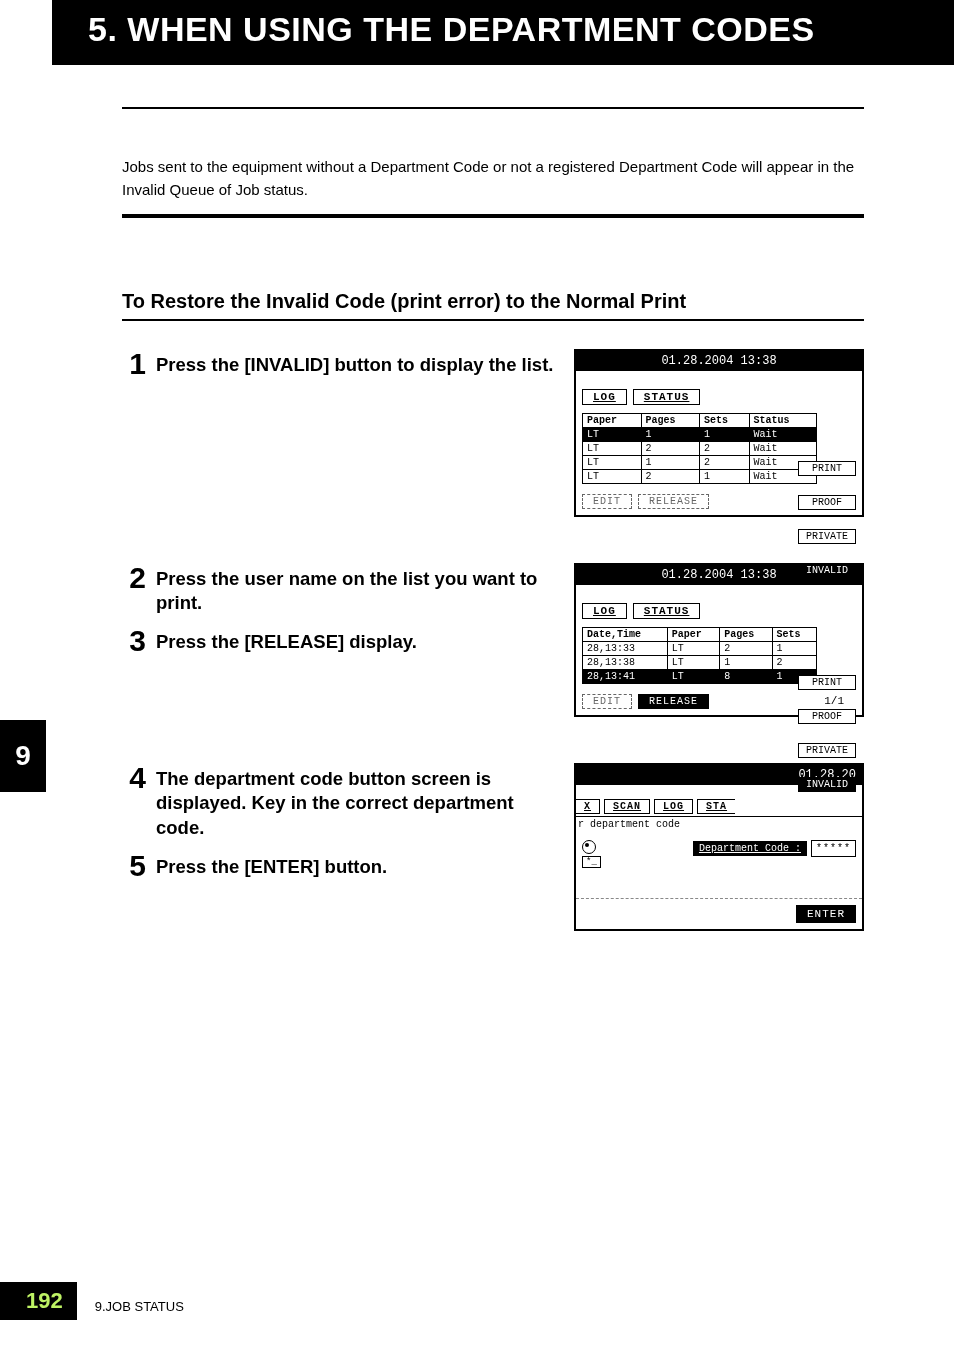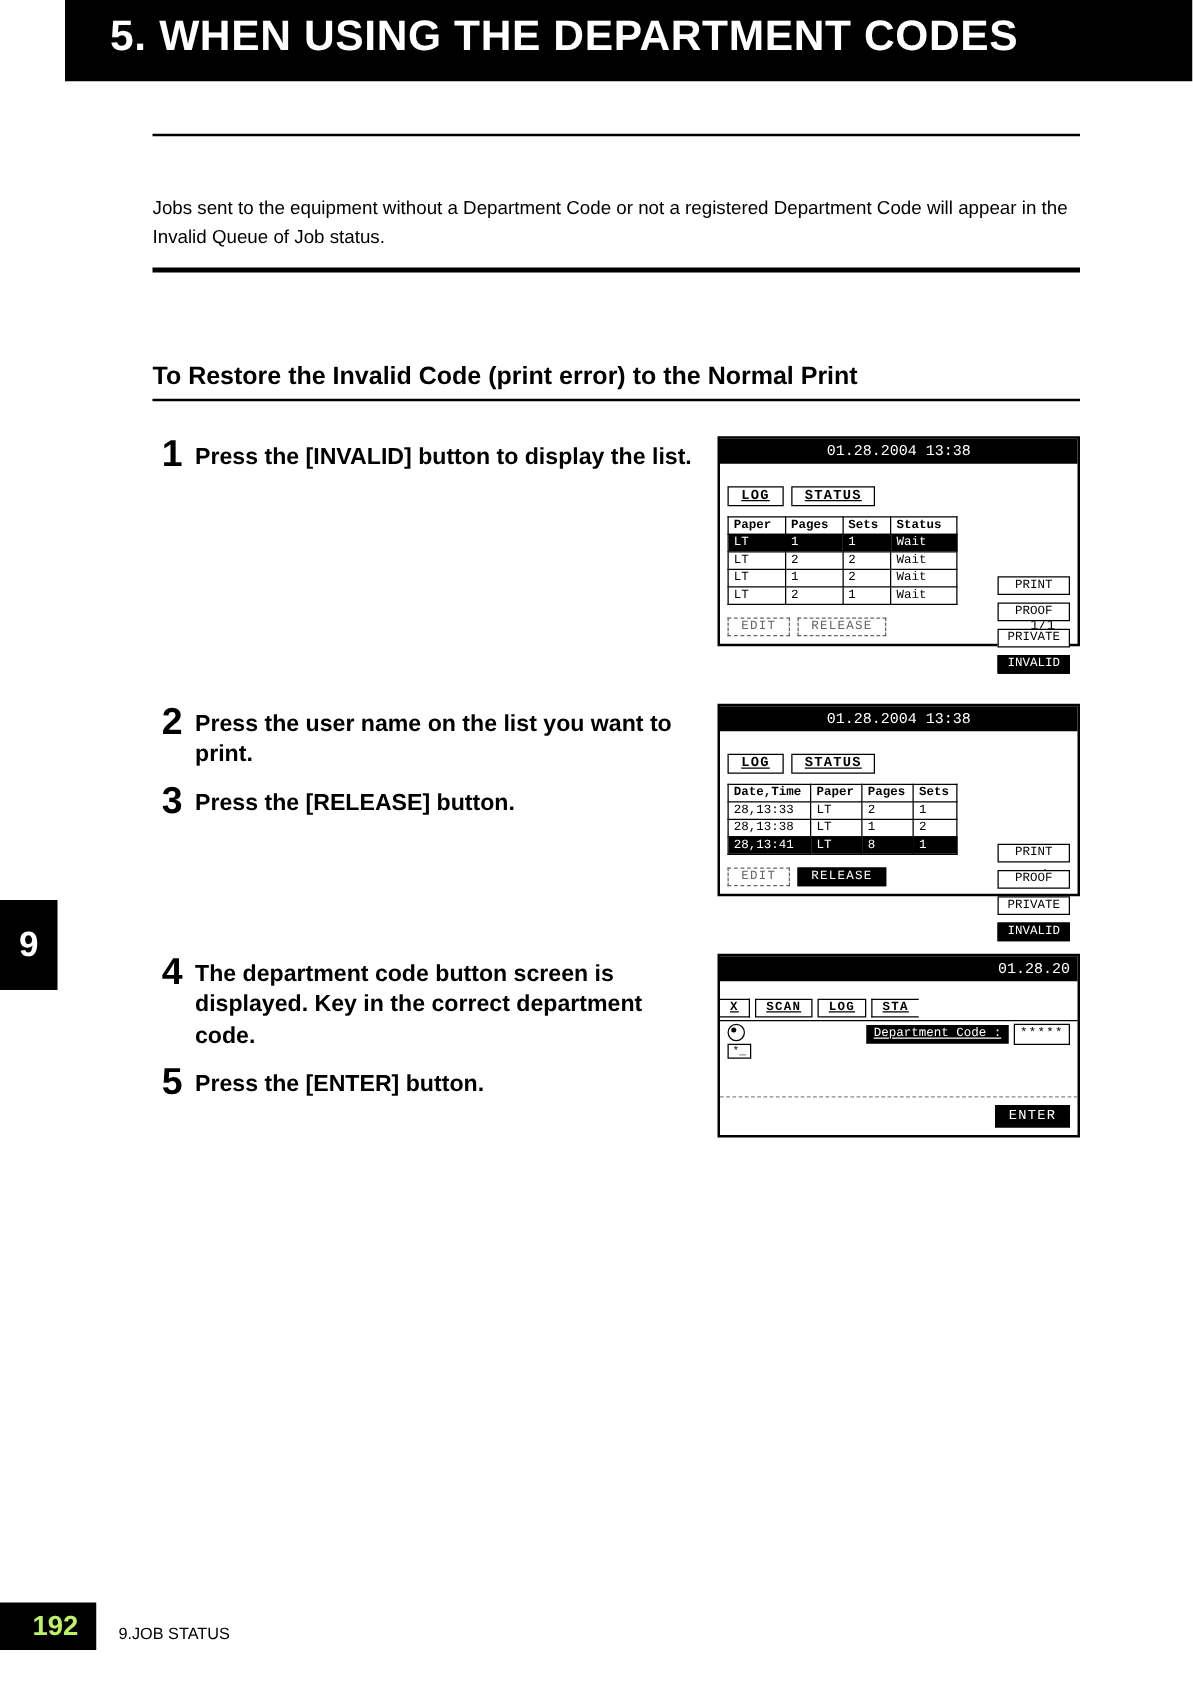--- a/index.html
+++ b/index.html
@@ -35,26 +35,26 @@
   .step-image { width: 290px; flex: 0 0 290px; }
 
   .block { margin-bottom: 46px; }
 
   
   .screen { border: 2px solid #000; width: 290px; background: #fff; font-family: "Courier New", monospace; font-size: 11px; }
   .scr-head { background:#000; color:#fff; text-align:center; height:20px; line-height:20px; font-size:12px; }
   .scr-gap { height:18px; }
   .tabs-row { display:flex; gap:6px; padding-left:6px; margin-bottom:4px; }
   .mtab { border:1px solid #000; padding:1px 10px; font-weight:700; font-size:11px; letter-spacing:1px; text-decoration: underline; }
-  .side-btns { position:absolute; right:6px; top:52px; display:flex; flex-direction:column; gap:6px; }
+  .side-btns { position:absolute; right:6px; top:52px; display:flex; flex-direction:column; gap:19px; }
   .sb { border:1px solid #000; padding:1px 4px; font-size:10px; text-align:center; background:#fff; min-width:58px; }
   .sb.active { background:#000; color:#fff; }
 
   .scr-body { position: relative; padding: 4px 6px 6px; }
-  .screen table { width: 184px; border-collapse: collapse; }
+  .screen table { width: 235px; border-collapse: collapse; }
   .screen th, .screen td { border:1px solid #000; padding:1px 4px; font-size:10px; text-align:left; }
   .screen tr.sel td { background:#000; color:#fff; }
 
   .foot-row { display:flex; gap:6px; margin-top:4px; padding:0 6px 6px; align-items:center; }
   .fbtn { border:1px dashed #666; padding:1px 10px; font-size:10px; letter-spacing:1px; color:#666; }
   .fbtn.solid { border:1px solid #000; background:#000; color:#fff; }
   .pager { margin-left:auto; margin-right:12px; font-size:11px; }
 
   
   .screen3 { border:2px solid #000; width:290px; background:#fff; font-family:"Courier New", monospace; }
@@ -173,21 +173,21 @@
       </div>
 
       <div class="block" style="display:flex; gap:20px; align-items:flex-start;">
         <div style="flex:1">
           <div class="step">
             <div class="step-number">2</div>
             <div class="step-text">Press the user name on the list you want to print.</div>
           </div>
           <div class="step">
             <div class="step-number">3</div>
-            <div class="step-text">Press the [RELEASE] button.</div>
+            <div class="step-text">Press the [RELEASE] display.</div>
           </div>
         </div>
         <div class="step-image">
           <div class="screen">
             <div class="scr-head">01.28.2004 13:38</div>
             <div class="scr-gap"></div>
             <div class="tabs-row">
               <div class="mtab">LOG</div>
               <div class="mtab">STATUS</div>
             </div>
@@ -251,20 +251,21 @@
           <div class="screen3">
             <div class="s3-head">01.28.20</div>
             <div class="s3-gap"></div>
             <div class="s3-tabs">
               <div class="t3">X</div>
               <div class="t3">SCAN</div>
               <div class="t3">LOG</div>
               <div class="t3">STA</div>
             </div>
             <div class="s3-rule"></div>
+            <div class="s3-sub">r department code</div>
             <div class="s3-hint">
               <div>
                 <div class="lamp"></div>
                 <div class="keycap">*_</div>
               </div>
               <div class="dc-row">
                 <div class="dc-label">Department Code :</div>
                 <div class="dc-field">*****</div>
               </div>
             </div>

